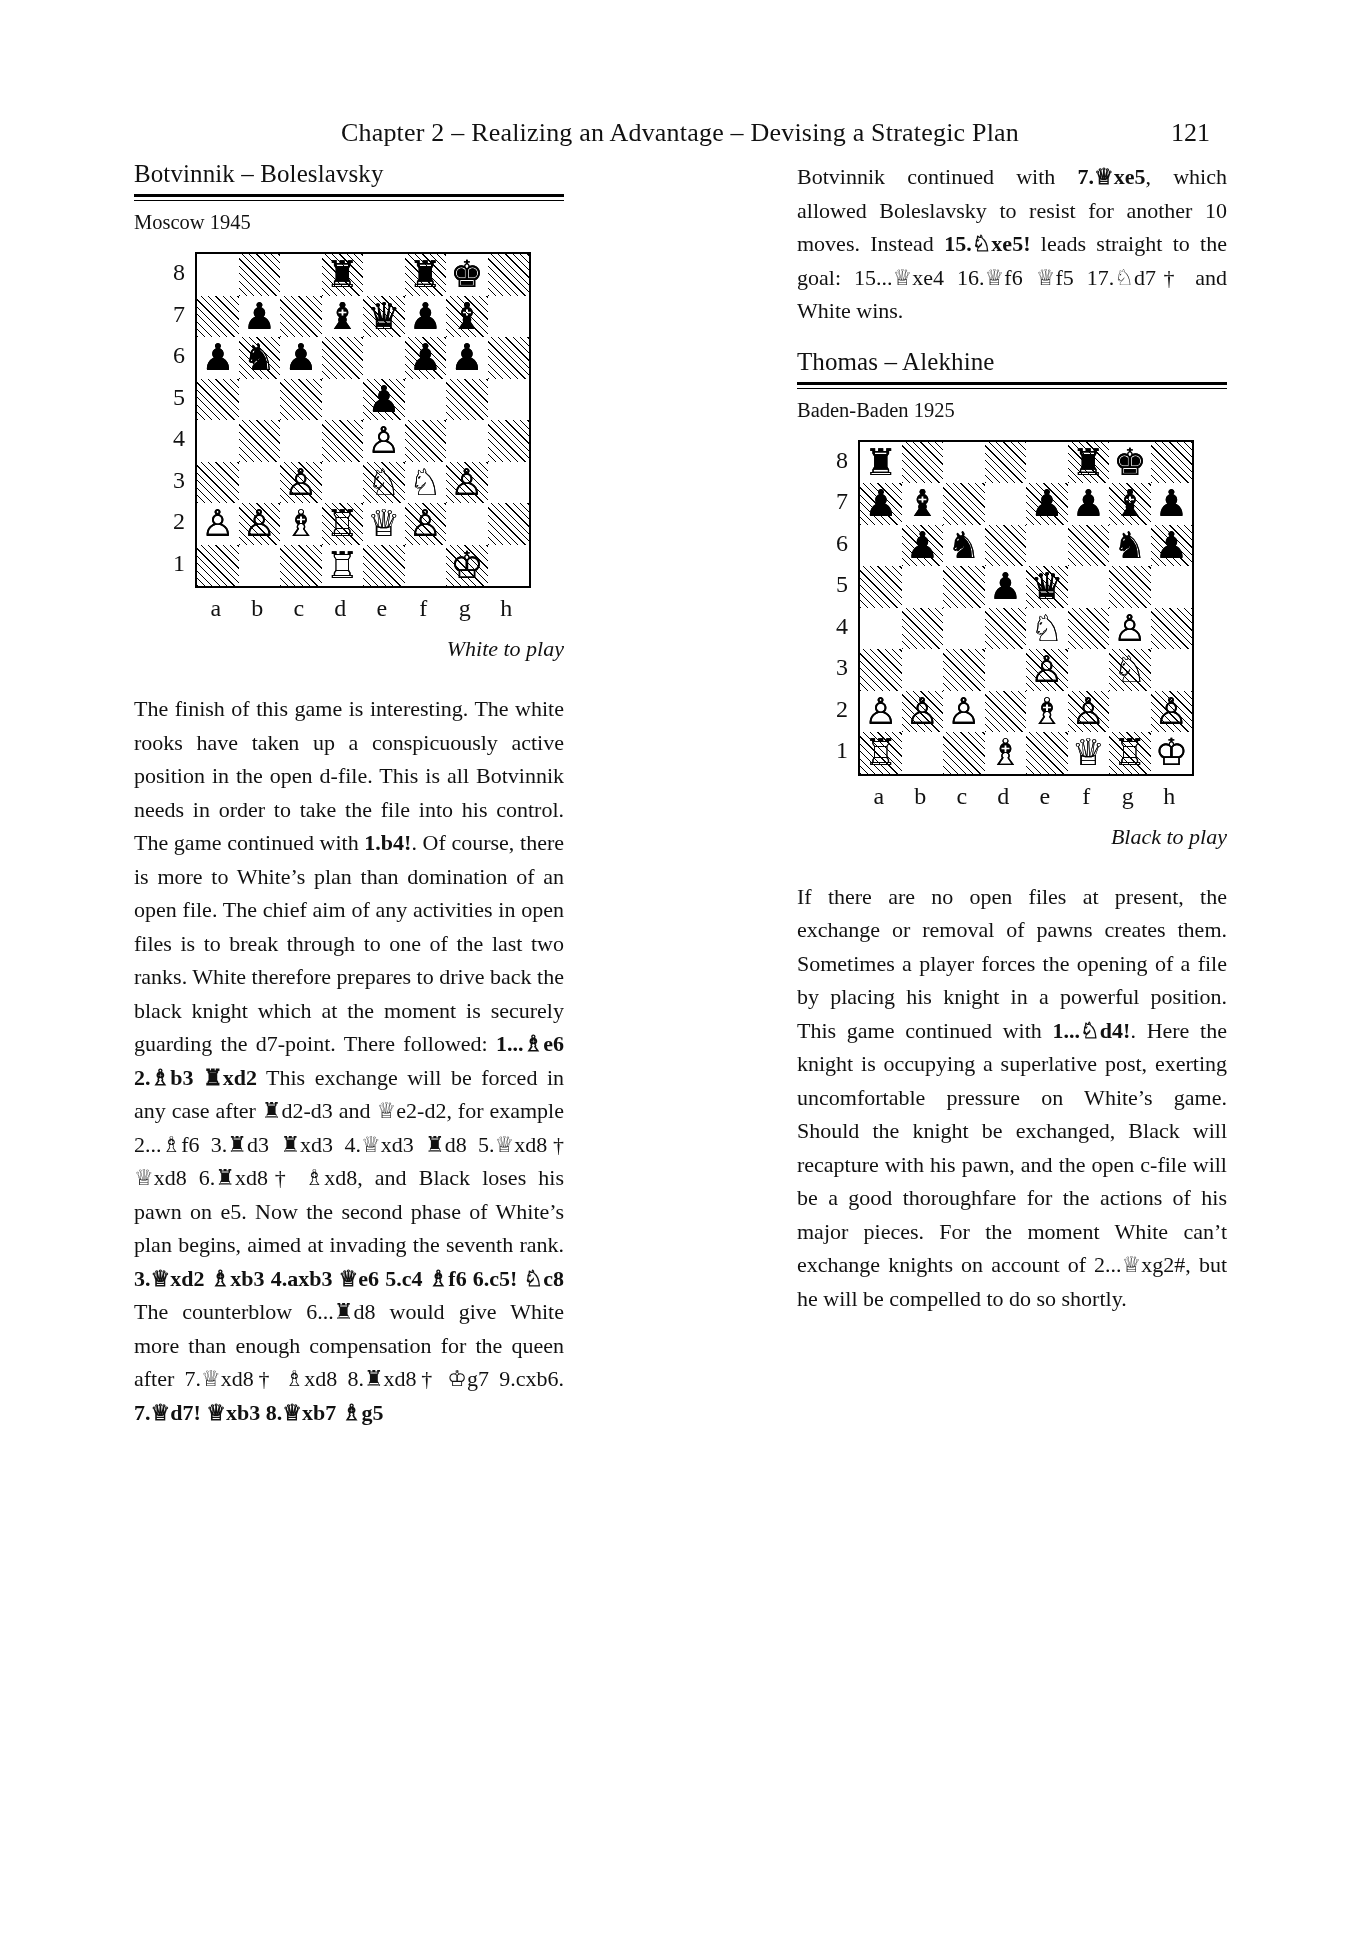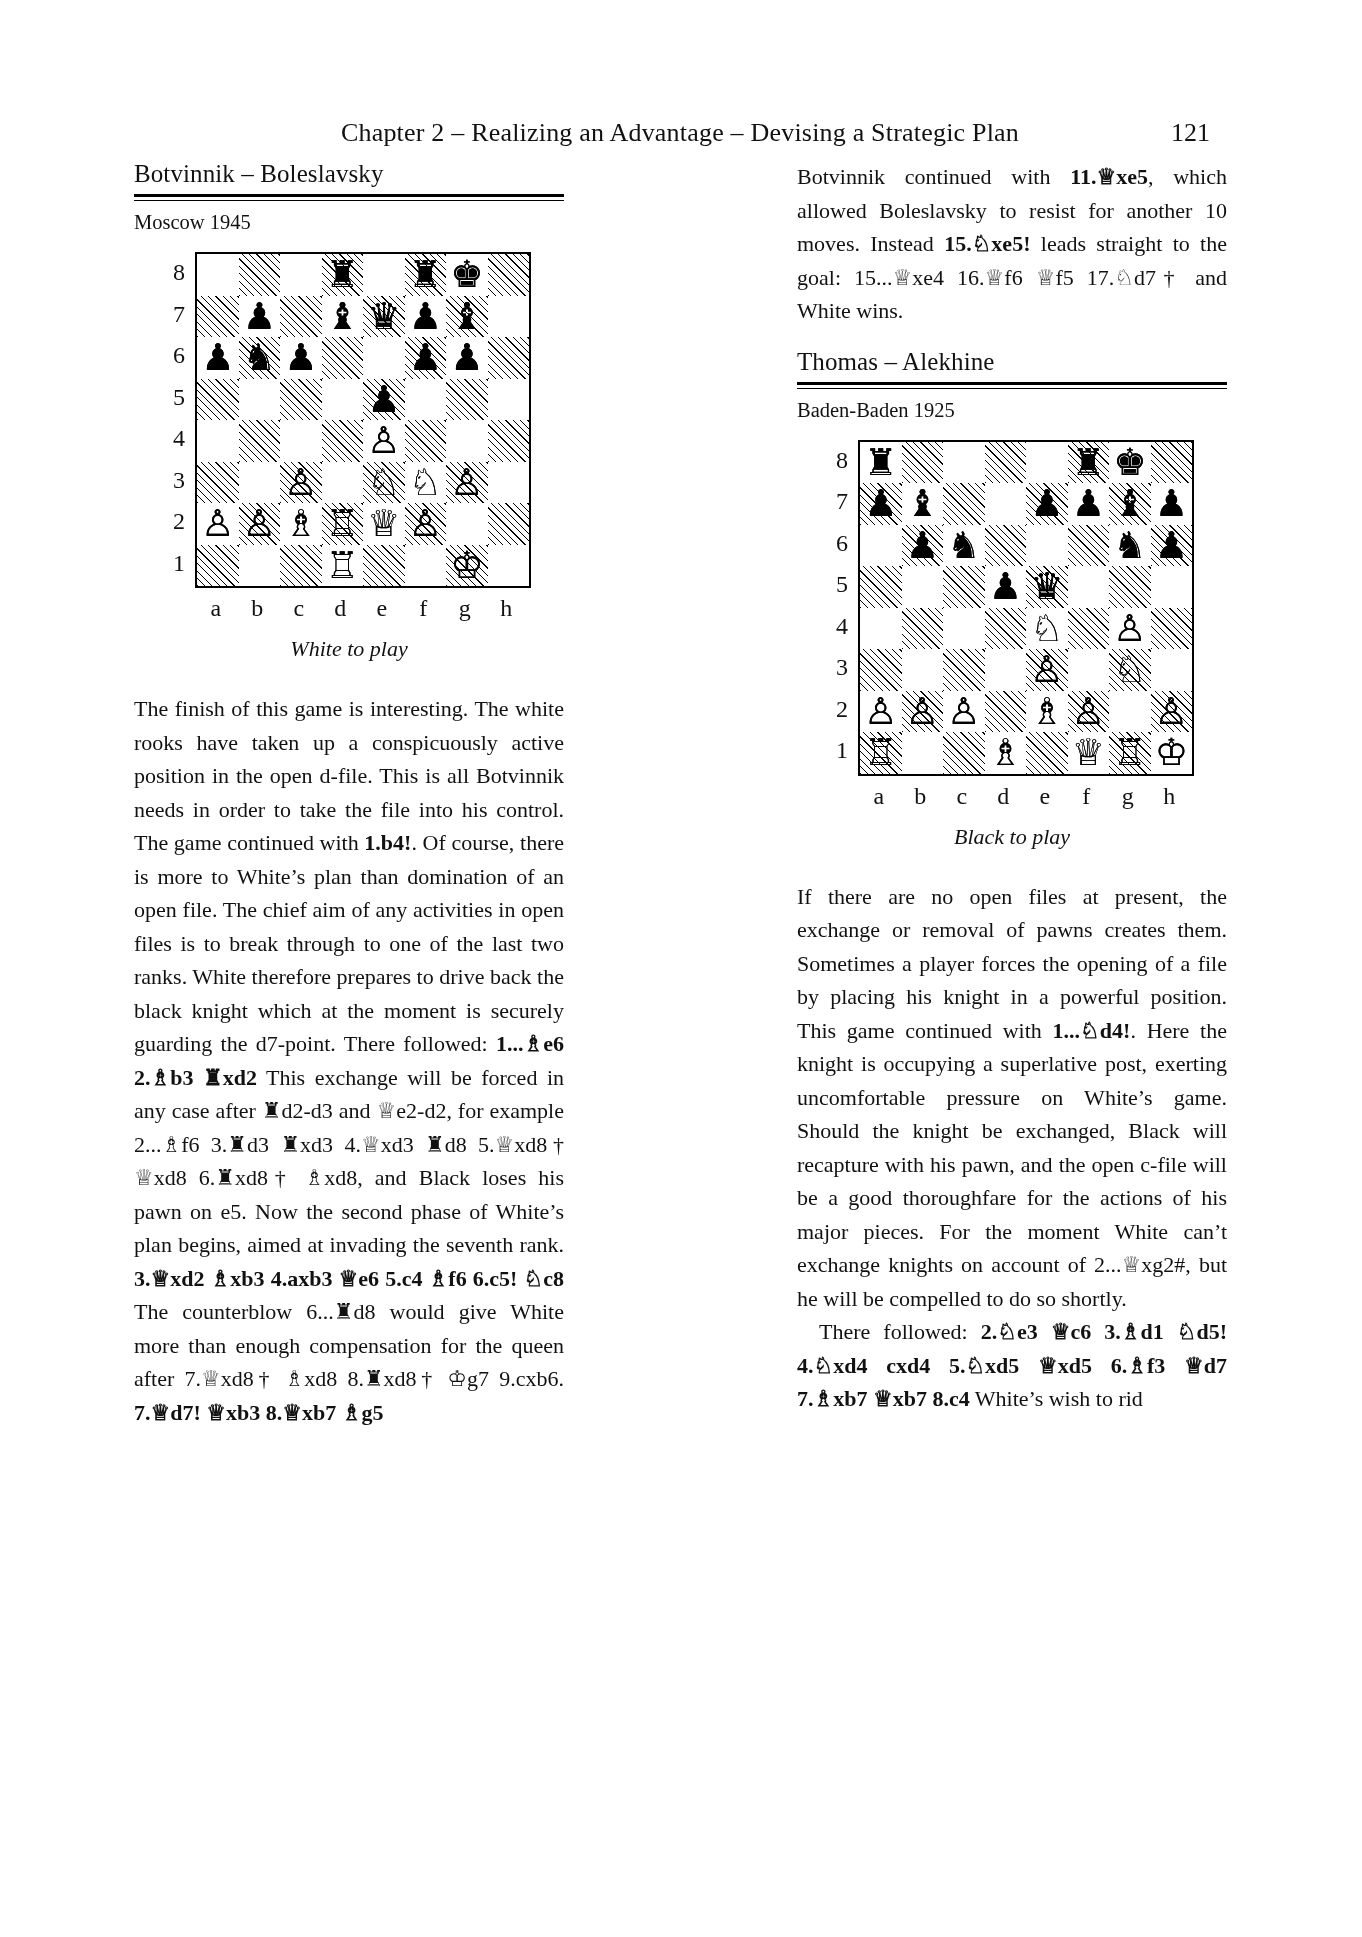--- a/index.html
+++ b/index.html
@@ -54,21 +54,21 @@
     border-bottom:1.6px solid #000;
     height:3px;
     margin:4px 0 10px 0;
   }
   .event{
     text-align:left;
     font-size:20.5px;
     margin:0 0 18px 0;
   }
   .tomove{
-    text-align:center;
+    text-align:right;
     font-style:italic;
     font-size:22px;
     margin:14px 0 0 0;
   }
 
   p.body{
     font-size:22px;
     line-height:33.5px;
     margin:0;
     text-align:justify;
@@ -305,21 +305,21 @@
       <div class="tomove">White to play</div>
     </div>
 
     <div class="spacer-lg"></div>
 
     <p class="body noindent">The finish of this game is interesting. The white rooks have taken up a conspicuously active position in the open d-file. This is all Botvinnik needs in order to take the file into his control. The game continued with <b>1.b4!</b>. Of course, there is more to White’s plan than domination of an open file. The chief aim of any activities in open files is to break through to one of the last two ranks. White therefore prepares to drive back the black knight which at the moment is securely guarding the d7-point. There followed: <b>1...♗e6 2.♗b3 ♜xd2</b> This exchange will be forced in any case after ♜d2-d3 and ♕e2-d2, for example 2...♗f6 3.♜d3 ♜xd3 4.♕xd3 ♜d8 5.♕xd8† ♕xd8 6.♜xd8† ♗xd8, and Black loses his pawn on e5. Now the second phase of White’s plan begins, aimed at invading the seventh rank. <b>3.♕xd2 ♗xb3 4.axb3 ♕e6 5.c4 ♗f6 6.c5! ♘c8</b> The counterblow 6...♜d8 would give White more than enough compensation for the queen after 7.♕xd8† ♗xd8 8.♜xd8† ♔g7 9.cxb6. <b>7.♕d7! ♕xb3 8.♕xb7 ♗g5</b></p>
   </div>
 
   <div class="col col-right">
 
-    <p class="body">Botvinnik continued with <b>11.♕xe5</b>, which allowed Boleslavsky to resist for another 10 moves. Instead <b>15.♘xe5!</b> leads straight to the goal: 15...♕xe4 16.♕f6 ♕f5 17.♘d7† and White wins.</p>
+    <p class="body">Botvinnik continued with <b>7.♕xe5</b>, which allowed Boleslavsky to resist for another 10 moves. Instead <b>15.♘xe5!</b> leads straight to the goal: 15...♕xe4 16.♕f6 ♕f5 17.♘d7† and White wins.</p>
 
     <div class="spacer-md"></div>
 
     <div>
       <div class="game-head">Thomas – Alekhine</div>
       <div class="rule-double"></div>
       <div class="event">Baden-Baden 1925</div>
 
       <div class="board-wrap">
         <div class="board-row">
@@ -471,16 +471,15 @@
             <div>h</div>
           </div>
       </div>
 
       <div class="tomove">Black to play</div>
     </div>
 
     <div class="spacer-lg"></div>
 
     <p class="body noindent">If there are no open files at present, the exchange or removal of pawns creates them. Sometimes a player forces the opening of a file by placing his knight in a powerful position. This game continued with <b>1...♘d4!</b>. Here the knight is occupying a superlative post, exerting uncomfortable pressure on White’s game. Should the knight be exchanged, Black will recapture with his pawn, and the open c-file will be a good thoroughfare for the actions of his major pieces. For the moment White can’t exchange knights on account of 2...♕xg2#, but he will be compelled to do so shortly.</p>
-    <p class="body">There followed: <b>2.♘e3 ♕c6 3.♗d1 ♘d5! 4.♘xd4 cxd4 5.♘xd5 ♕xd5 6.♗f3 ♕d7 7.♗xb7 ♕xb7 8.c4</b> White’s wish to rid</p>
   </div>
 
 </div>
 
 </body></html>

